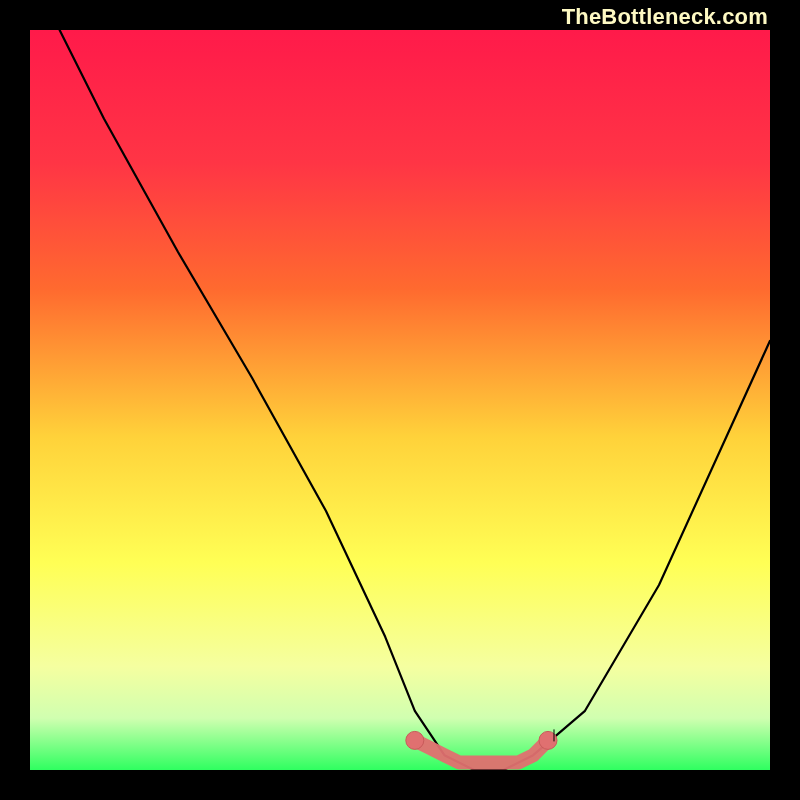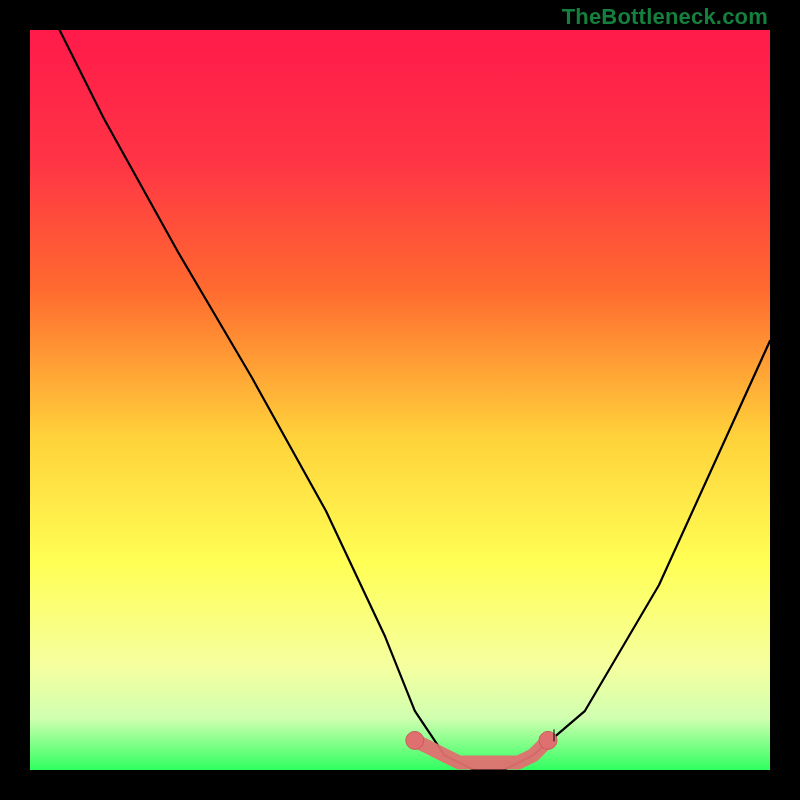--- a/index.html
+++ b/index.html
@@ -18,21 +18,21 @@
     width: 740px;
     height: 740px;
   }
   .watermark {
     position: absolute;
     top: 4px;
     right: 32px;
     font-family: Arial, Helvetica, sans-serif;
     font-size: 22px;
     font-weight: bold;
-    color: #15803d;
+    color: #fef9c3;
     letter-spacing: 0.2px;
   }
   svg { display: block; }
 </style>
 </head>
 <body>
 
 <div class="container">
   <div class="watermark">TheBottleneck.com</div>
   <div class="plot-area">

